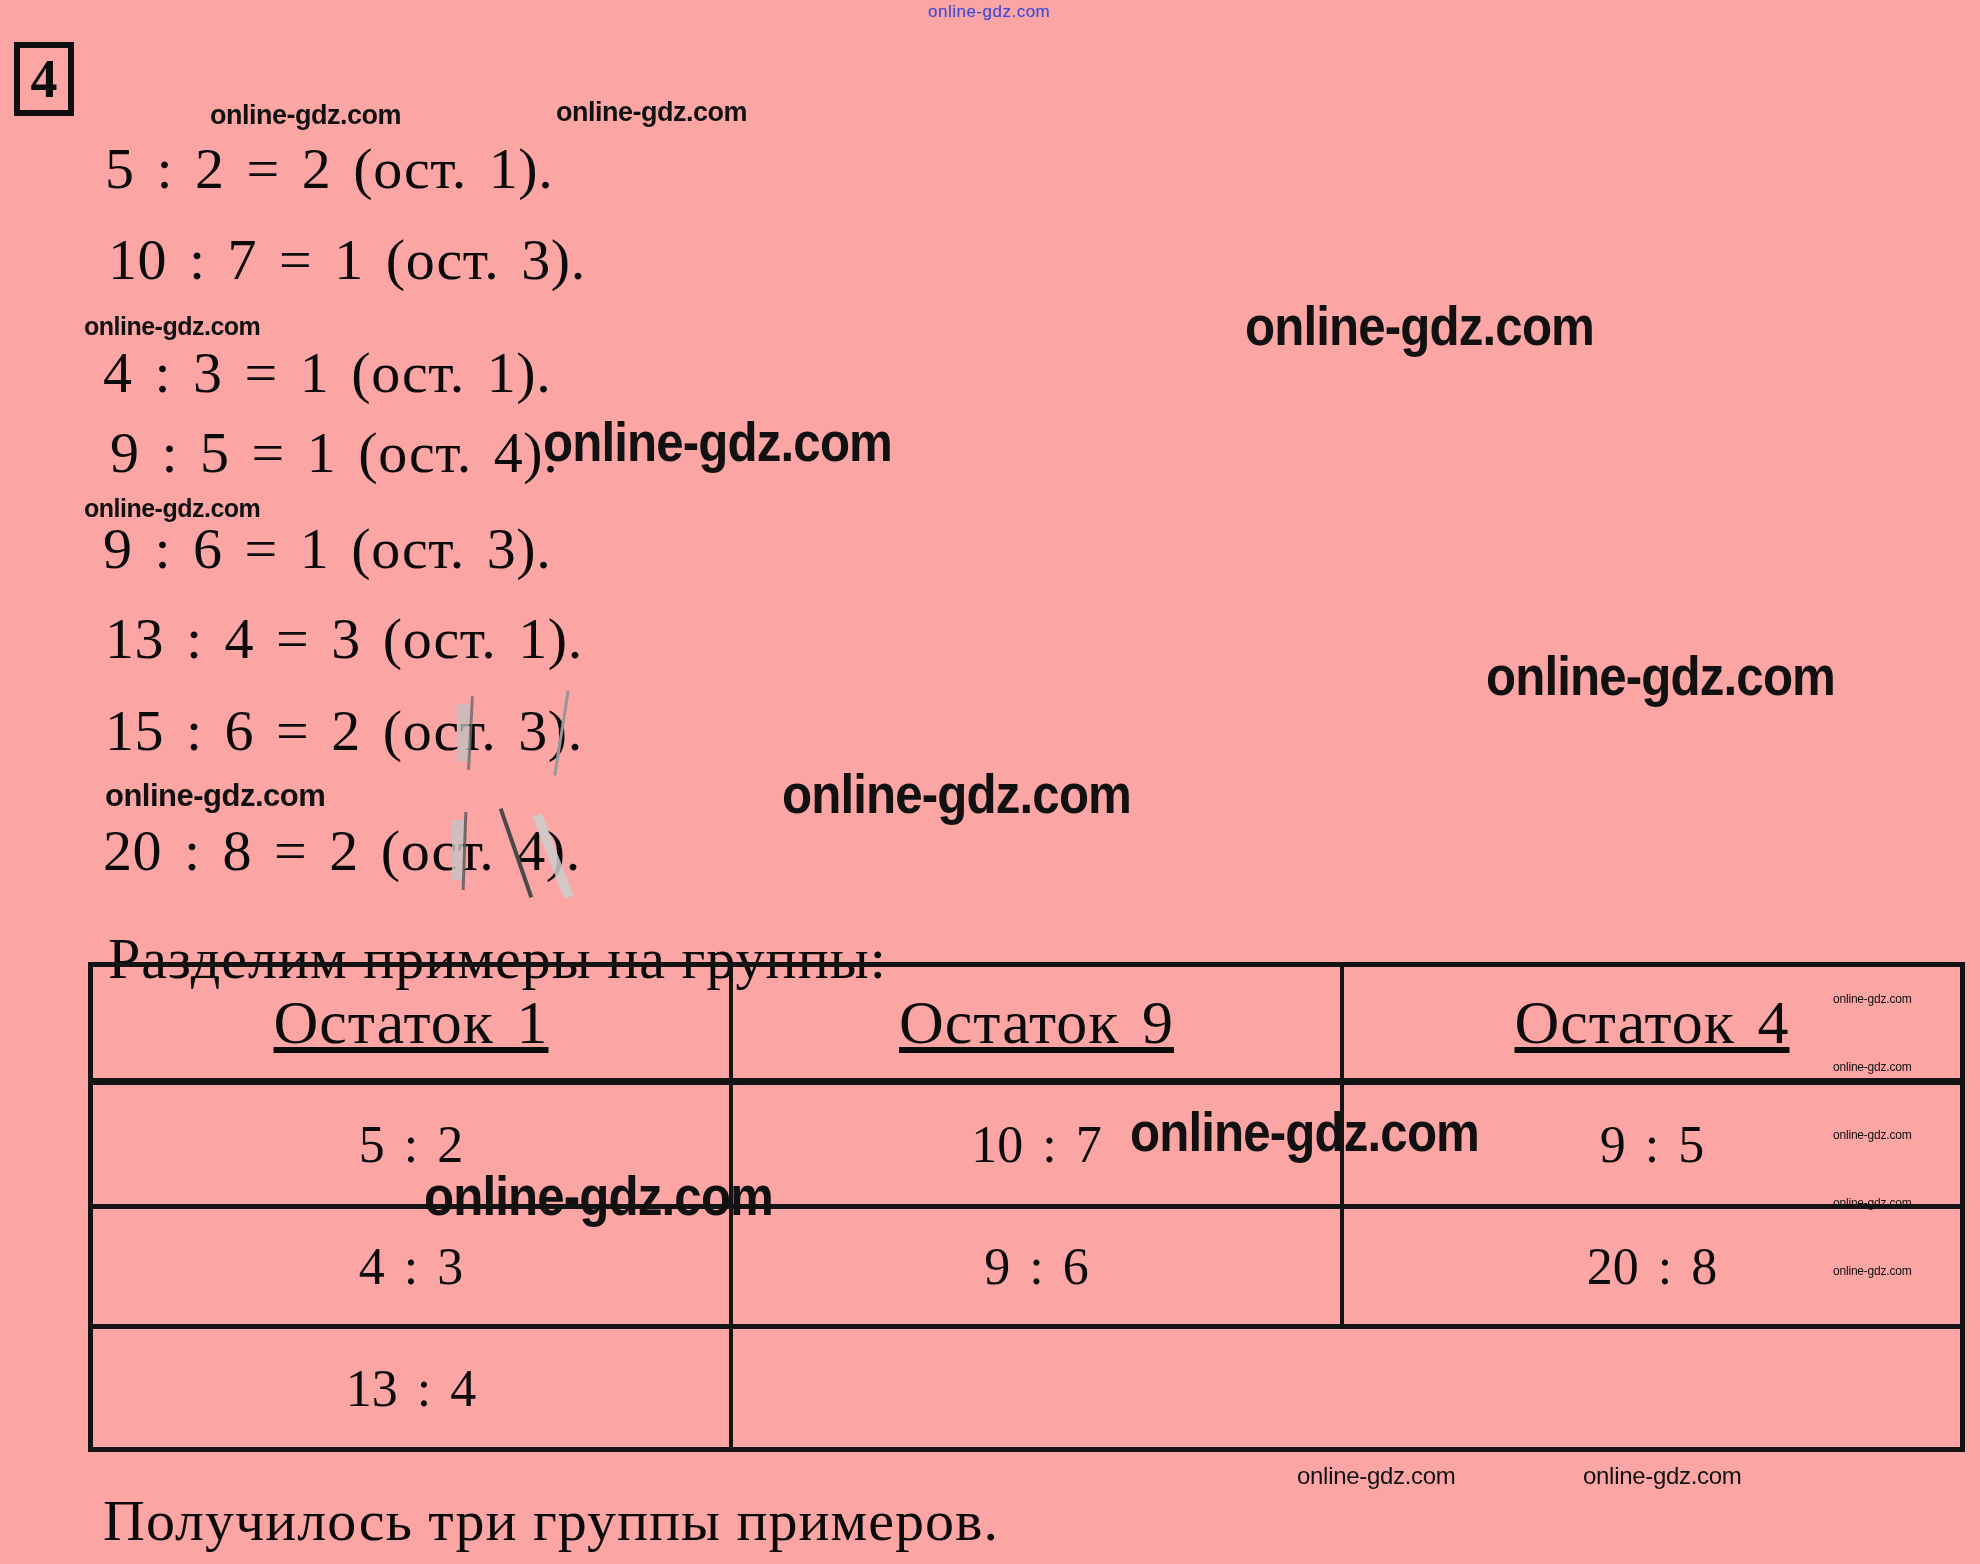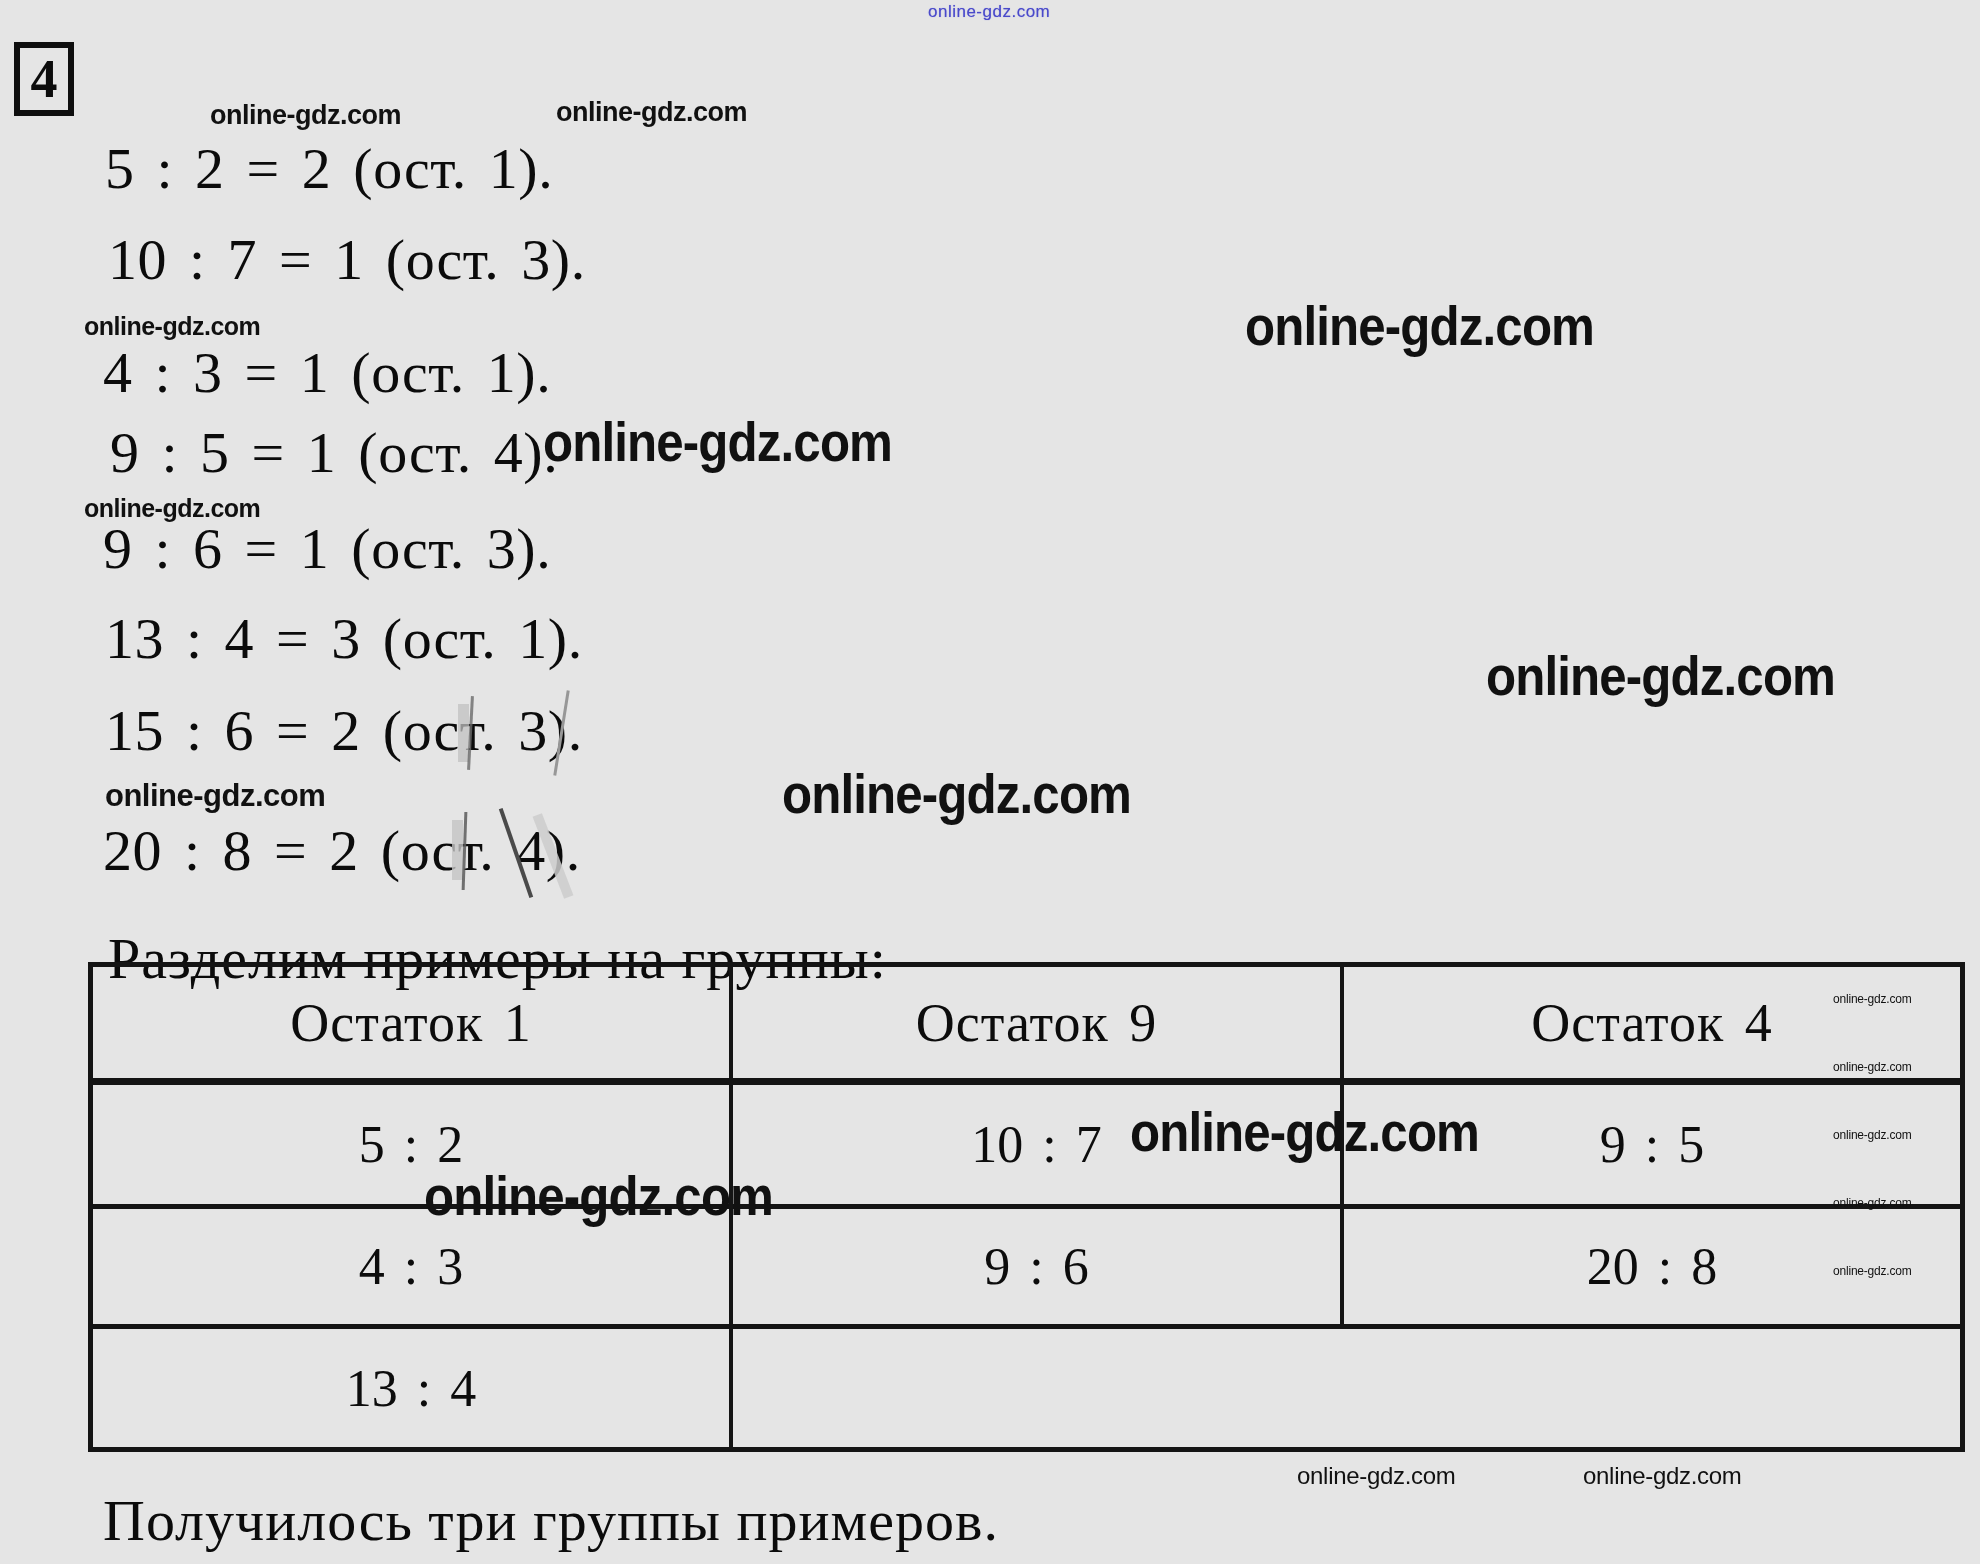--- a/index.html
+++ b/index.html
@@ -1,17 +1,17 @@
 <!DOCTYPE html>
 <html><head>
 <meta charset="utf-8">
 <style>
   html,body{margin:0;padding:0;background:#ffffff;}
   .page{
-    position:relative;width:1980px;height:1564px;background:#e5e5e5;
+    position:relative;width:1980px;height:1564px;background:#fca5a5;
     font-family:"Liberation Serif",serif;color:#0c0c0c;overflow:hidden;
   }
   .abs{position:absolute;line-height:1;white-space:nowrap;}
 
   
   .eq{font-size:58px;word-spacing:7px;letter-spacing:0.5px;color:#0b0b0b;}
 
   
   .pbox{
     position:absolute;left:14px;top:42px;width:48px;height:62px;
@@ -42,21 +42,21 @@
   .gtable{
     position:absolute;left:88px;top:962px;width:1877px;height:490px;
     border:5px solid #141414;box-sizing:border-box;
     display:grid;grid-template-columns:640px 611px 1fr;
     grid-template-rows:118px 124px 120px 1fr;
   }
   .cell{
     display:flex;align-items:center;justify-content:center;
     box-sizing:border-box;font-size:52px;word-spacing:6px;
   }
-  .cell.head{font-size:54px;letter-spacing:1px;}
+  .cell.head{font-size:62px;letter-spacing:1px;text-decoration:underline;}
   .b-r{border-right:4px solid #141414;}
   .b-b{border-bottom:5px solid #141414;}
   .b-bh{border-bottom:7px solid #141414;}
 
   
   .mark{position:absolute;}
 </style>
 </head>
 <body>
 

